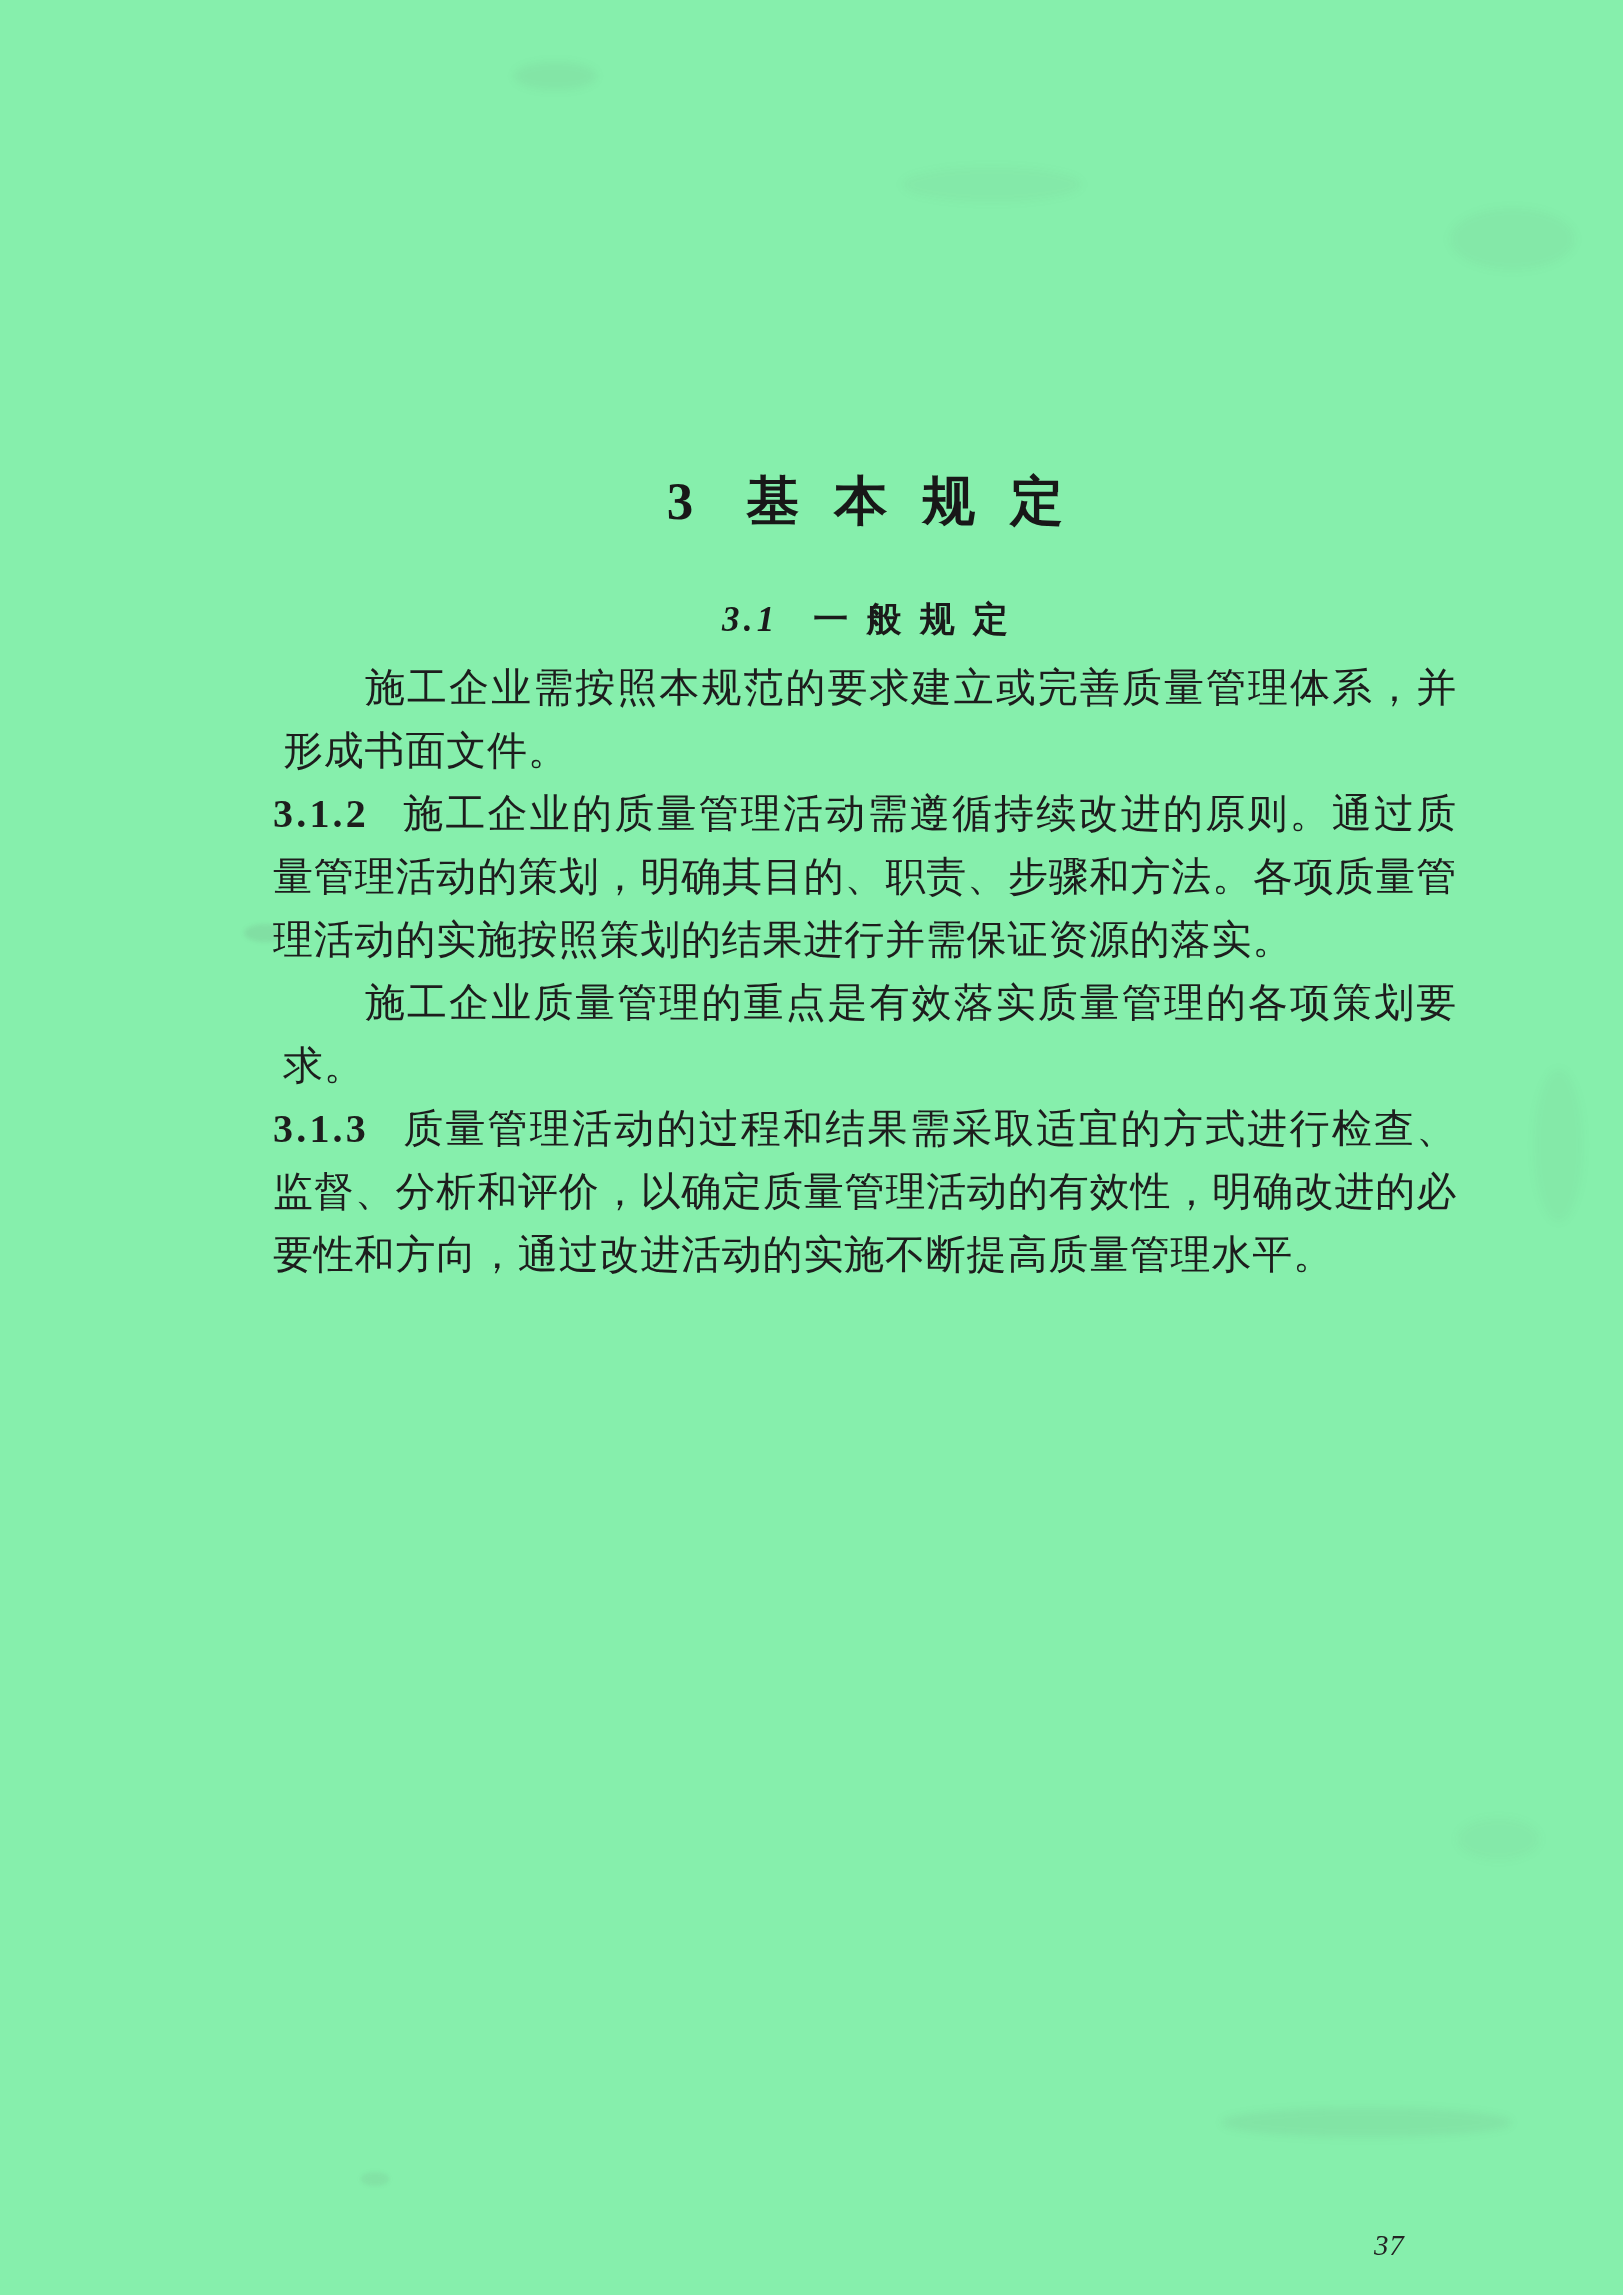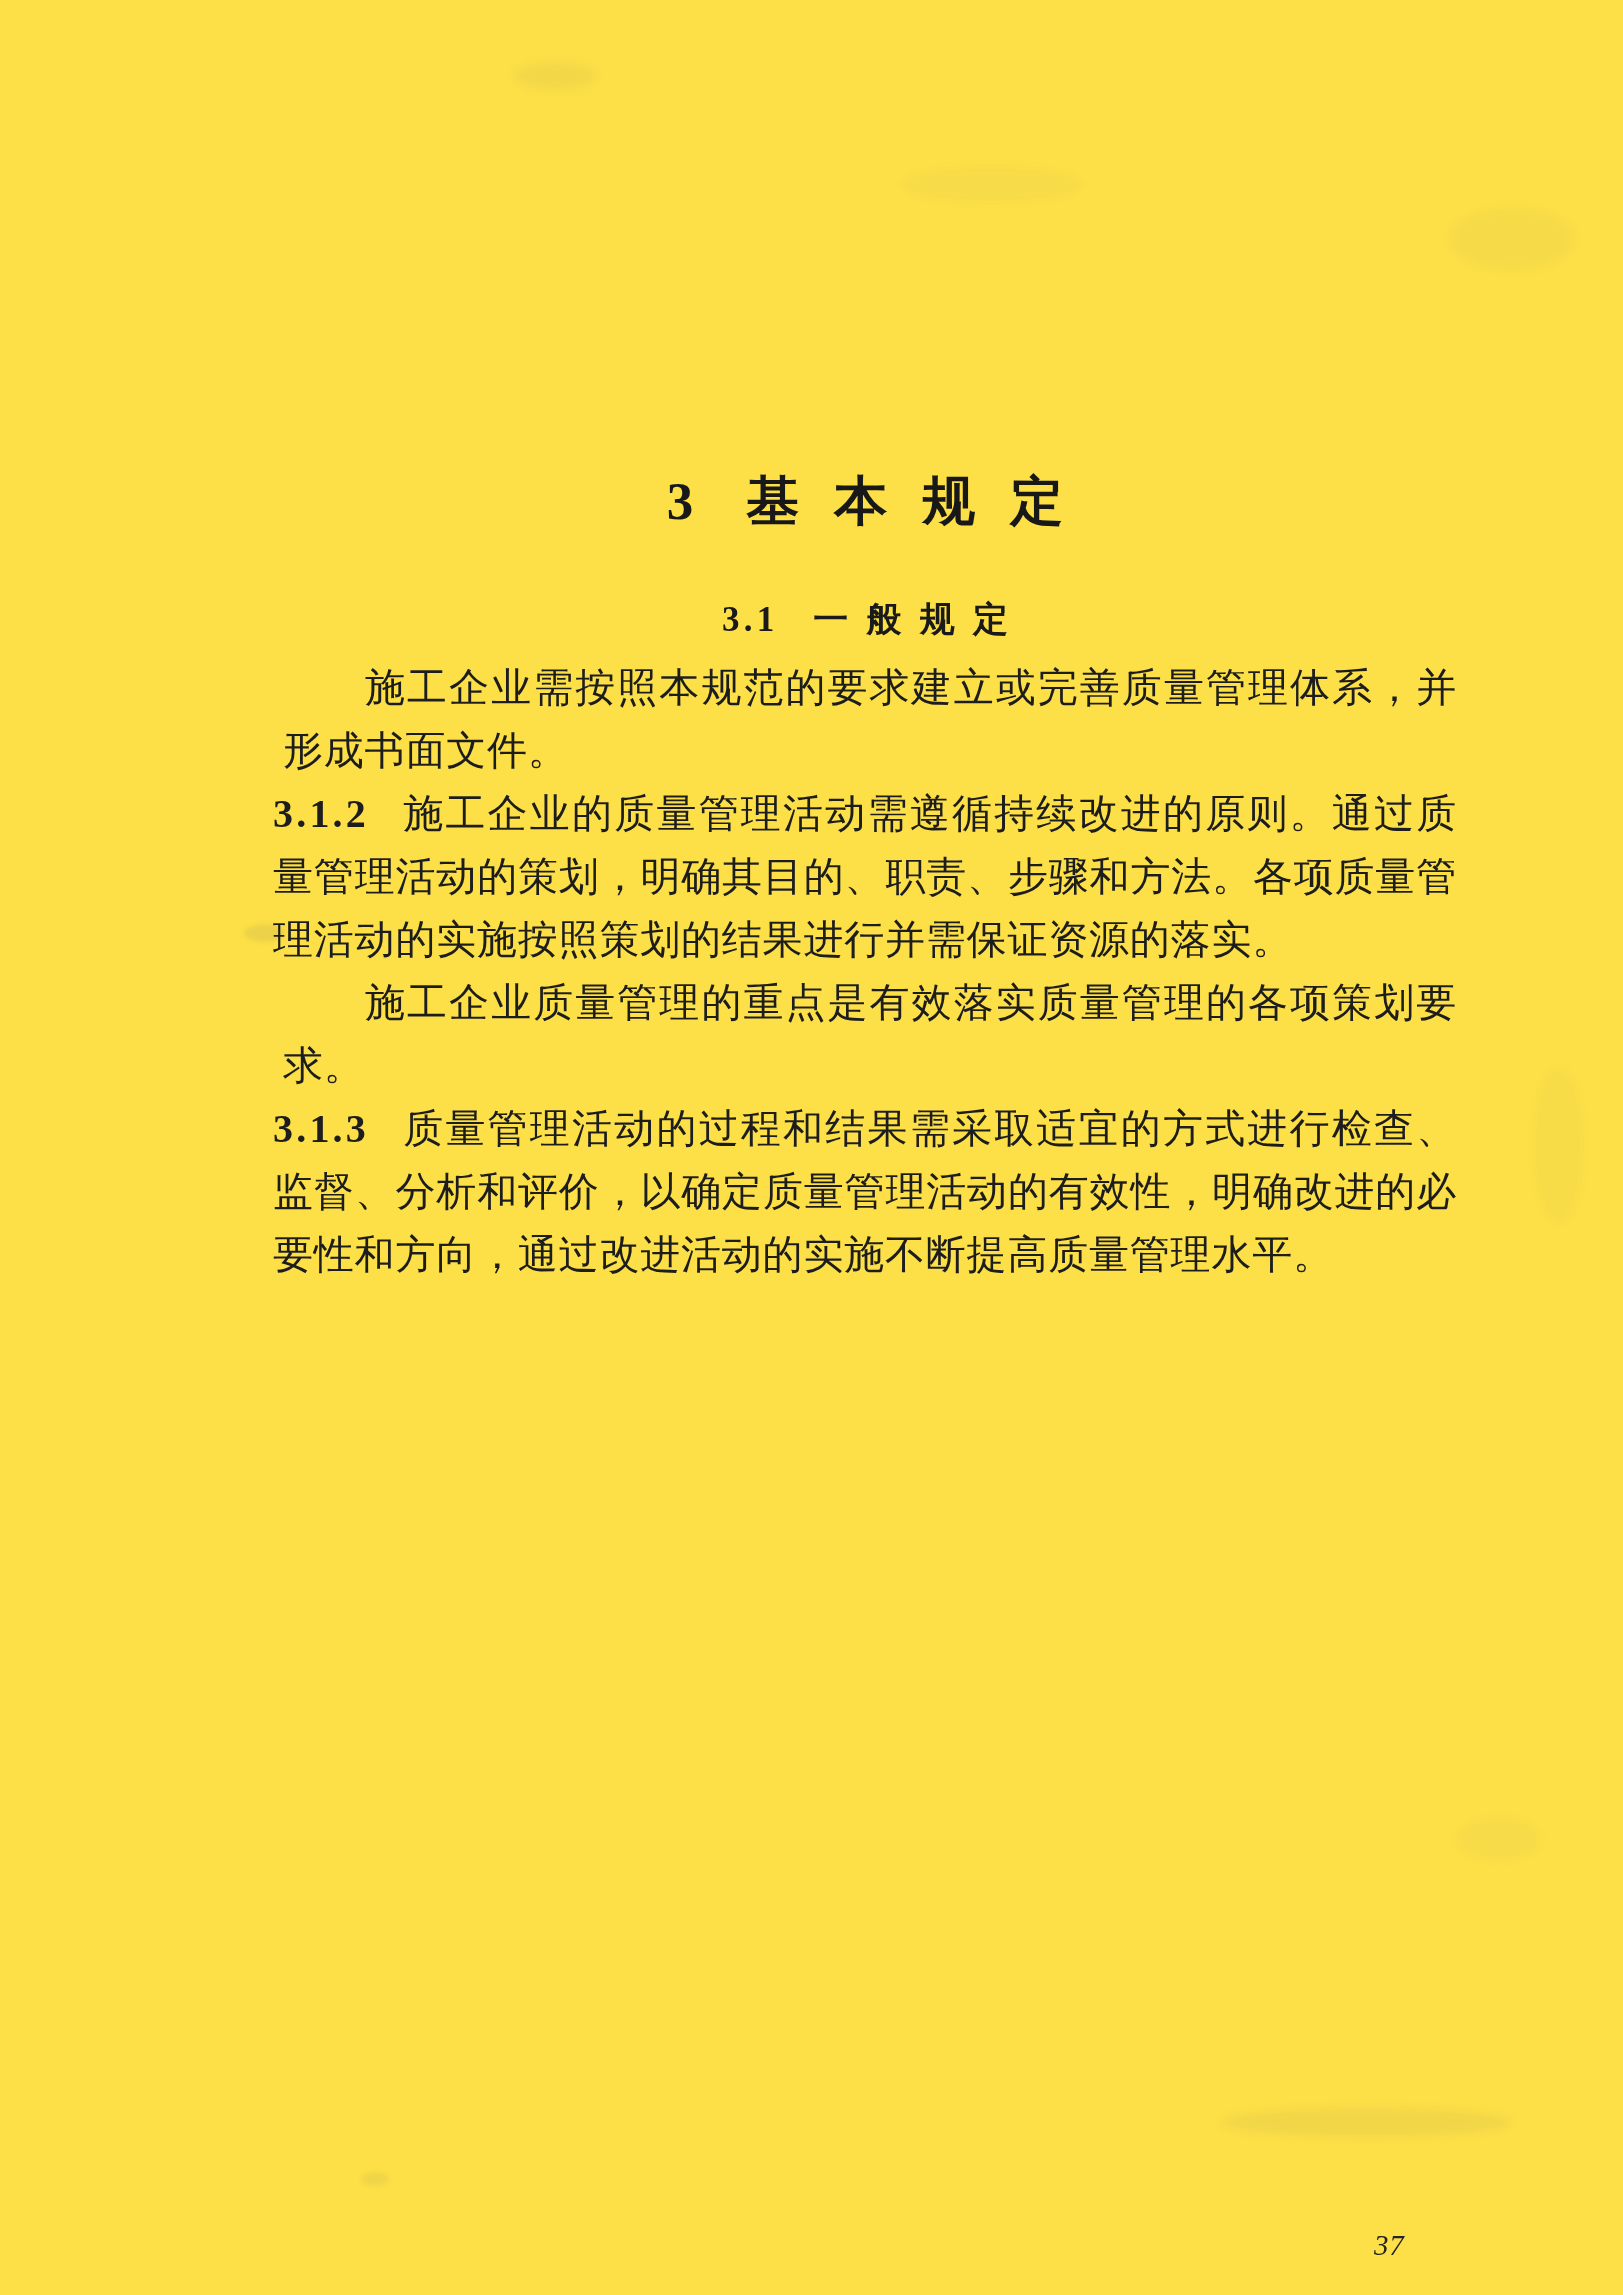--- a/index.html
+++ b/index.html
@@ -5,21 +5,21 @@
   html, body {
     margin: 0;
     padding: 0;
     background: #e8e8e8;
   }
   .page {
     position: relative;
     width: 1623px;
     height: 2295px;
     margin: 0 auto;
-    background: #fde047;
+    background: #86efac;
     overflow: hidden;
     color: #1d1d1d;
     font-family: "Liberation Serif", "DejaVu Serif", serif;
   }
 
   
   .chapter-heading {
     position: absolute;
     left: 273px;
     width: 1184px;
@@ -49,20 +49,21 @@
     font-size: 35px;
     line-height: 1.15;
     font-weight: bold;
     color: #1a1a1a;
     white-space: nowrap;
   }
   .section-heading .num {
     font-family: "Liberation Serif", "DejaVu Serif", serif;
     letter-spacing: 0.12em;
     margin-right: 1.0em;
+    font-style: italic;
   }
   .section-heading .txt {
     font-family: Liberation Sans, sans-serif;
     letter-spacing: 0.52em;
     margin-right: -0.52em;
     margin-top: 24px;
   }
 
   
   .body-text {

